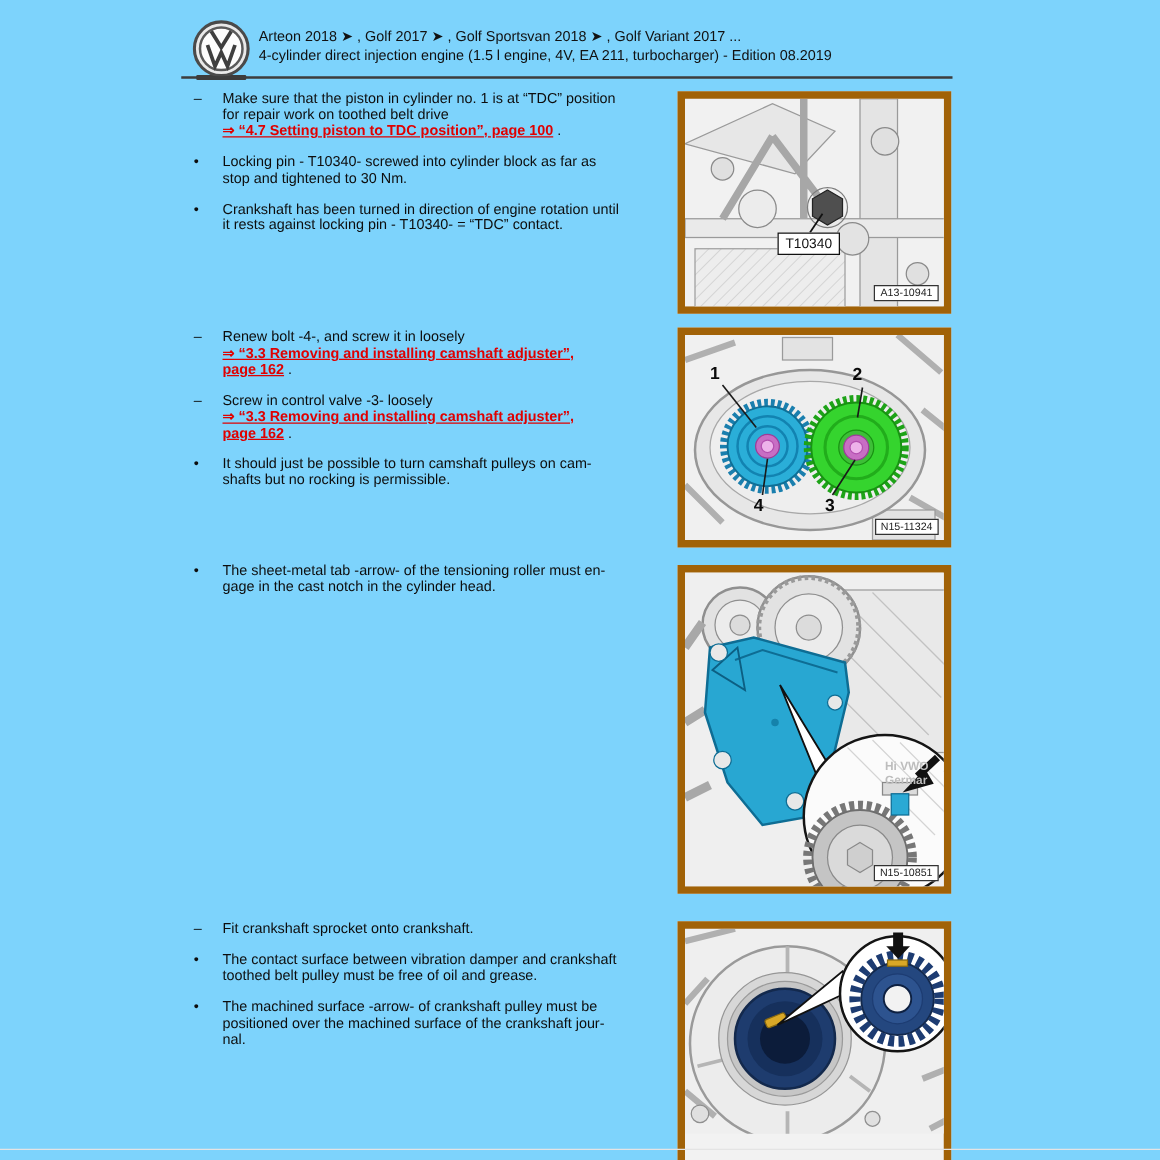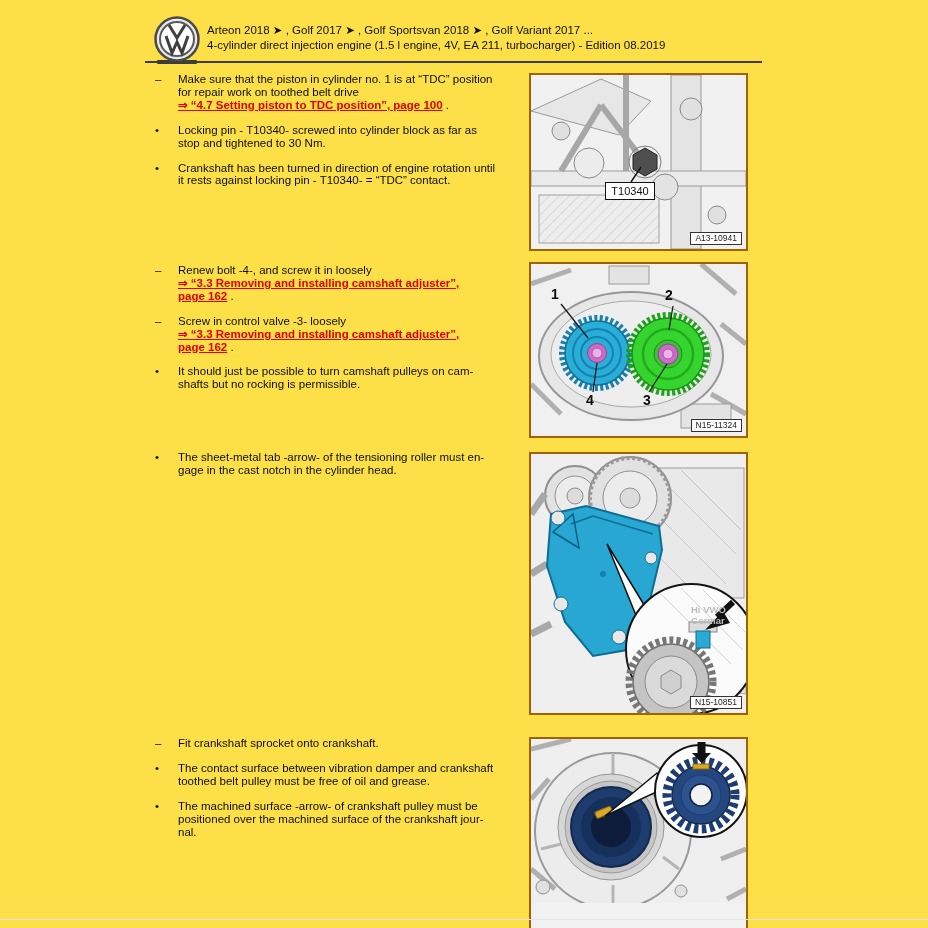--- a/index.html
+++ b/index.html
@@ -1,33 +1,33 @@
 <!DOCTYPE html>
 <html><head>
 <meta charset="utf-8">
 <style>
   html,body{margin:0;padding:0;}
   body{width:928px;height:928px;background:#ffffff;font-family:"Liberation Sans",sans-serif;color:#0d0d0d;}
-  .page{position:relative;width:928px;height:928px;overflow:hidden;background:#fde047;}
+  .page{position:relative;width:928px;height:928px;overflow:hidden;background:#7dd3fc;}
 
   
   .logo{position:absolute;left:154px;top:16px;width:46px;height:50px;}
   .hdr-title{position:absolute;left:207px;top:23px;font-size:11.5px;line-height:15px;color:#111;white-space:nowrap;}
   .hrule{position:absolute;left:145px;top:61px;width:617px;height:2px;background:#3d3d3d;}
   .bottom-rule{position:absolute;left:0;top:919px;width:928px;height:1px;background:#e4e4e4;}
 
   
   .block{position:absolute;left:155px;width:368px;}
   .item{position:relative;padding-left:23px;margin-bottom:12px;font-size:11.5px;line-height:12.9px;letter-spacing:0px;}
   .marker{position:absolute;left:0;top:0;}
   .line{white-space:nowrap;}
   .seg-link{color:#e00000;text-decoration:underline;text-underline-offset:1px;cursor:pointer;font-weight:bold;}
 
   
-  .figure{position:absolute;left:529px;width:219px;border:2px solid #a16207;background:#f2f2f2;box-sizing:border-box;overflow:hidden;text-decoration:underline;}
+  .figure{position:absolute;left:542px;width:219px;border:6px solid #a16207;background:#f2f2f2;box-sizing:border-box;overflow:hidden;text-decoration:underline;}
   .figure svg{display:block;}
   .fig-ref{position:absolute;right:4px;bottom:4px;border:1px solid #333;background:#fff;font-size:8.5px;line-height:11px;padding:0 4px;color:#222;}
   .tool-label{position:absolute;border:1.5px solid #111;background:#fff;font-size:11px;text-align:center;color:#111;}
   .callout-num{position:absolute;font-weight:bold;font-size:14px;color:#0a0a0a;}
   .watermark{position:absolute;font-size:9.5px;line-height:11px;color:#bdbdbd;font-weight:bold;}
 </style>
 </head>
 <body>
 
 <div class="page">

